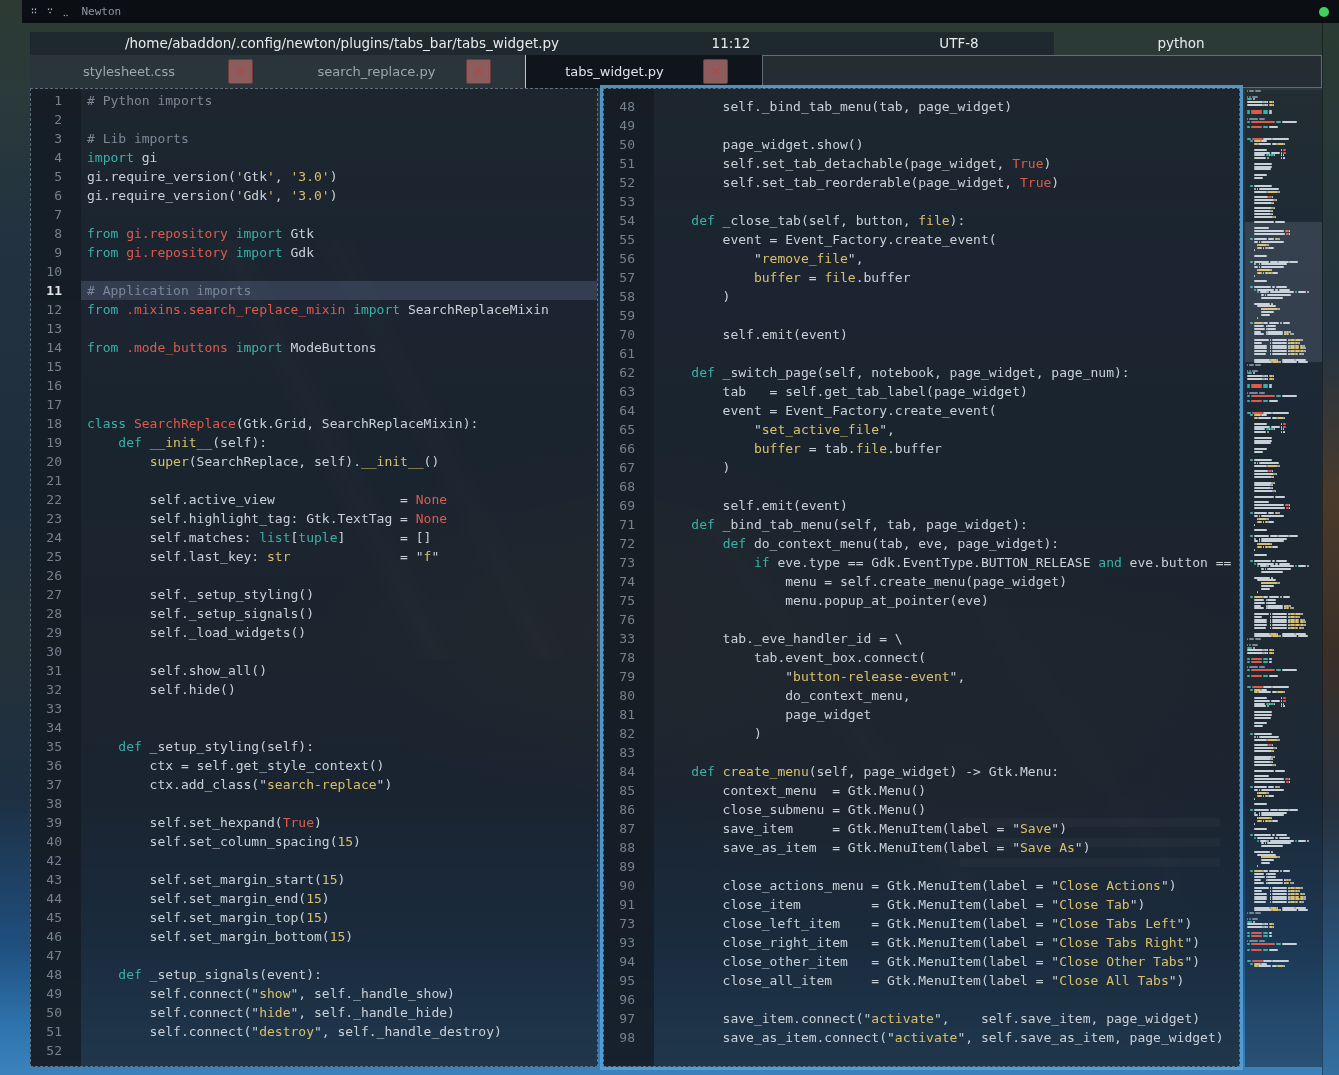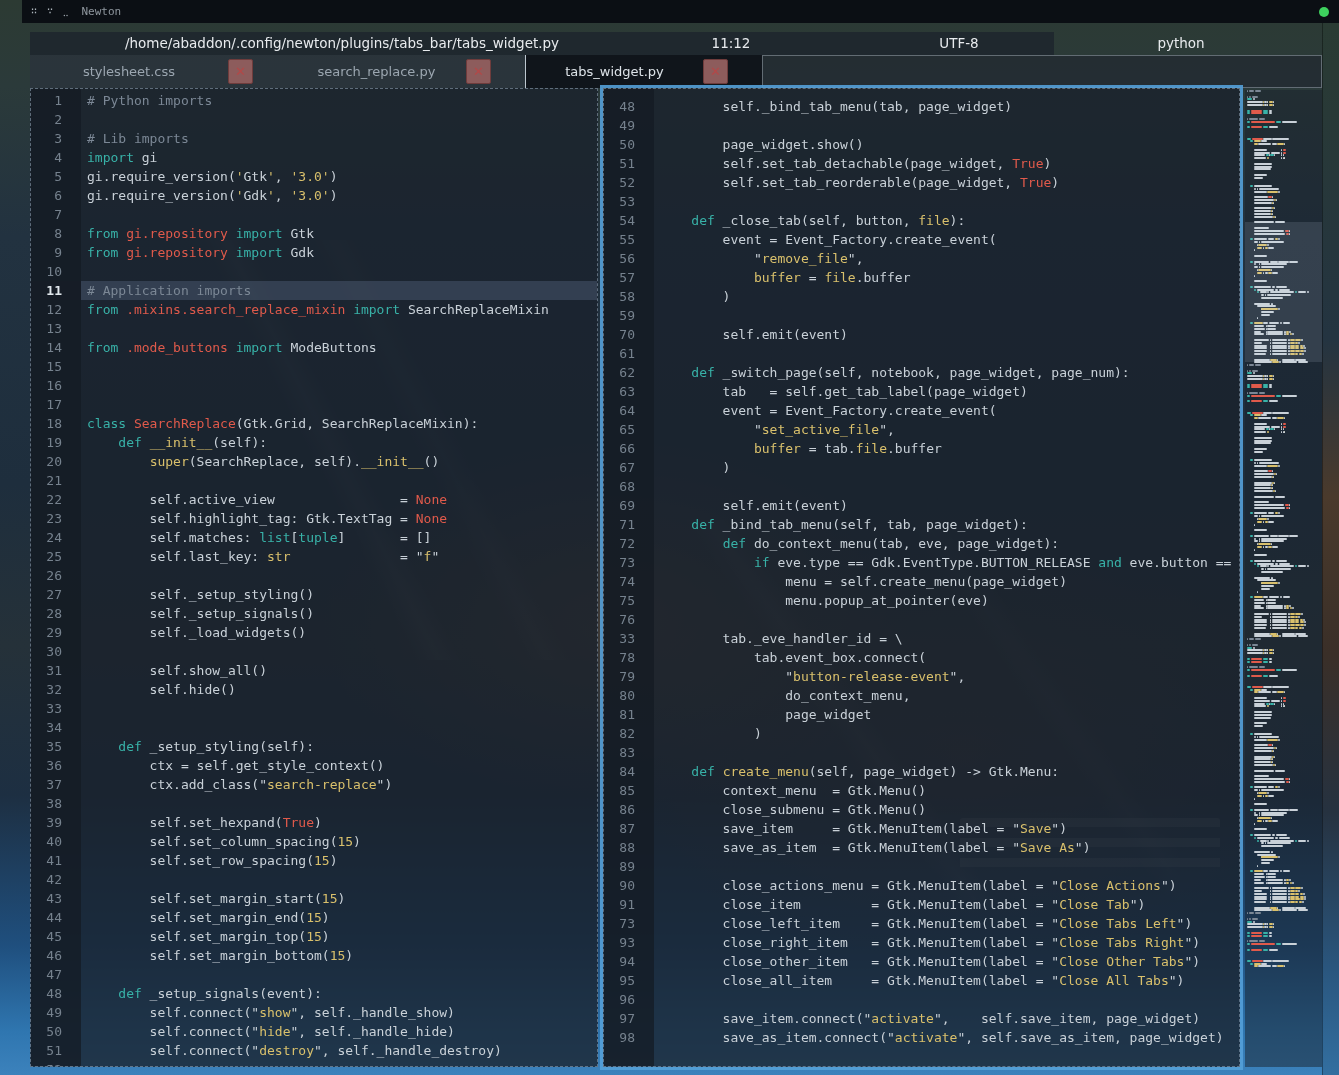--- a/index.html
+++ b/index.html
@@ -158,21 +158,20 @@
       <div class="line"><span class="ln">31</span><span class="code"><span class="tok-pln">        self.show_all()</span></span></div>
       <div class="line"><span class="ln">32</span><span class="code"><span class="tok-pln">        self.hide()</span></span></div>
       <div class="line"><span class="ln">33</span><span class="code"></span></div>
       <div class="line"><span class="ln">34</span><span class="code"></span></div>
       <div class="line"><span class="ln">35</span><span class="code"><span class="tok-pln">    </span><span class="tok-kwd">def</span><span class="tok-pln"> _setup_styling(self):</span></span></div>
       <div class="line"><span class="ln">36</span><span class="code"><span class="tok-pln">        ctx = self.get_style_context()</span></span></div>
       <div class="line"><span class="ln">37</span><span class="code"><span class="tok-pln">        ctx.add_class("</span><span class="tok-yel">search-replace</span><span class="tok-pln">")</span></span></div>
       <div class="line"><span class="ln">38</span><span class="code"></span></div>
       <div class="line"><span class="ln">39</span><span class="code"><span class="tok-pln">        self.set_hexpand(</span><span class="tok-red">True</span><span class="tok-pln">)</span></span></div>
       <div class="line"><span class="ln">40</span><span class="code"><span class="tok-pln">        self.set_column_spacing(</span><span class="tok-yel">15</span><span class="tok-pln">)</span></span></div>
-      <div class="line"><span class="ln">41</span><span class="code"><span class="tok-pln">        self.set_row_spacing(</span><span class="tok-yel">15</span><span class="tok-pln">)</span></span></div>
       <div class="line"><span class="ln">42</span><span class="code"></span></div>
       <div class="line"><span class="ln">43</span><span class="code"><span class="tok-pln">        self.set_margin_start(</span><span class="tok-yel">15</span><span class="tok-pln">)</span></span></div>
       <div class="line"><span class="ln">44</span><span class="code"><span class="tok-pln">        self.set_margin_end(</span><span class="tok-yel">15</span><span class="tok-pln">)</span></span></div>
       <div class="line"><span class="ln">45</span><span class="code"><span class="tok-pln">        self.set_margin_top(</span><span class="tok-yel">15</span><span class="tok-pln">)</span></span></div>
       <div class="line"><span class="ln">46</span><span class="code"><span class="tok-pln">        self.set_margin_bottom(</span><span class="tok-yel">15</span><span class="tok-pln">)</span></span></div>
       <div class="line"><span class="ln">47</span><span class="code"></span></div>
       <div class="line"><span class="ln">48</span><span class="code"><span class="tok-pln">    </span><span class="tok-kwd">def</span><span class="tok-pln"> _setup_signals(event):</span></span></div>
       <div class="line"><span class="ln">49</span><span class="code"><span class="tok-pln">        self.connect("</span><span class="tok-yel">show</span><span class="tok-pln">", self._handle_show)</span></span></div>
       <div class="line"><span class="ln">50</span><span class="code"><span class="tok-pln">        self.connect("</span><span class="tok-yel">hide</span><span class="tok-pln">", self._handle_hide)</span></span></div>
       <div class="line"><span class="ln">51</span><span class="code"><span class="tok-pln">        self.connect("</span><span class="tok-yel">destroy</span><span class="tok-pln">", self._handle_destroy)</span></span></div>

